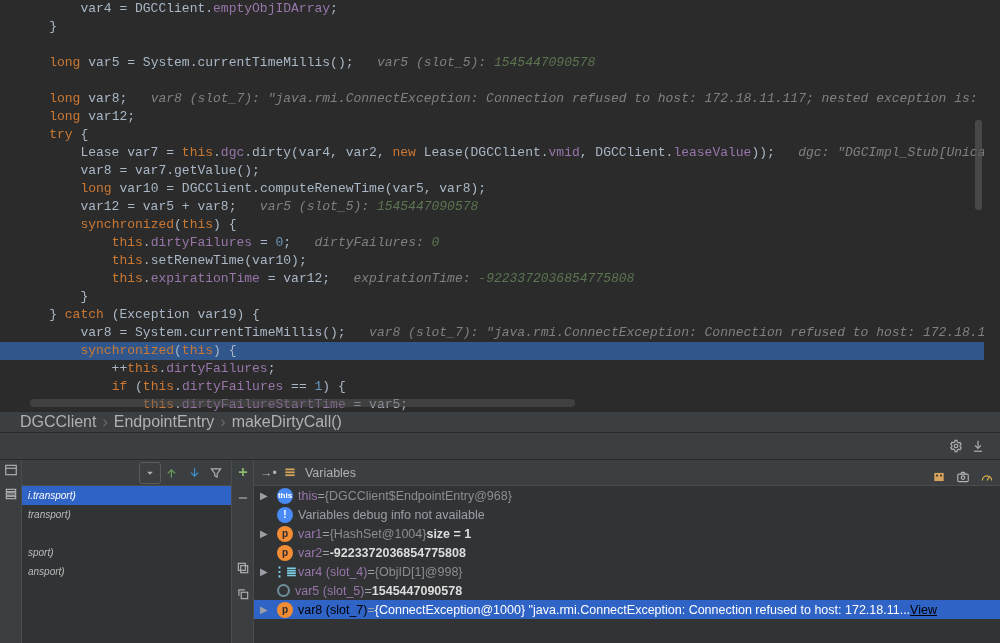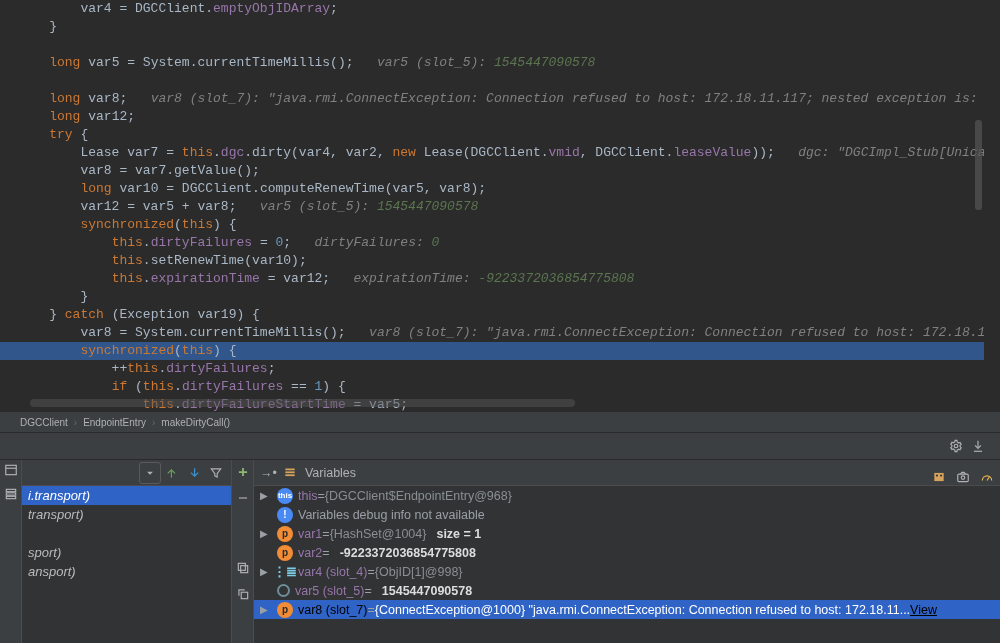--- a/index.html
+++ b/index.html
@@ -72,21 +72,21 @@
   }
 
   
   .breadcrumb {
     position: absolute; left: 0; right: 0; top: 411px; height: 22px;
     background: var(--bg-panel);
     border-top: 1px solid #2a2a2a;
     border-bottom: 1px solid #2a2a2a;
     display: flex; align-items: center; padding-left: 20px;
     font-family: "Segoe UI", "Helvetica Neue", sans-serif;
-    font-size: 10px; color: var(--fg-grey);
+    font-size: 16px; color: var(--fg-grey);
   }
   .breadcrumb .sep { margin: 0 6px; color: #6a6a6a; }
 
   
   .debug-toolbar {
     position: absolute; left:0; right:0; top:433px; height:27px;
     background: var(--bg-panel);
     border-bottom:1px solid #2a2a2a;
   }
   .debug-toolbar .right-icons {
@@ -121,21 +121,21 @@
     display:flex; align-items:center; justify-content:space-between;
     padding:0 4px; border-bottom:1px solid #4c4c4c;
   }
   .frames-header .spacer{flex:1}
   .frames-header .btn{width:22px;height:22px;display:flex;align-items:center;justify-content:center;color:var(--icon-grey);}
   .frames-header .dd {
     width:22px;height:22px;border:1px solid #5a5a5a;border-radius:3px;
     display:flex;align-items:center;justify-content:center;color:var(--icon-grey);
     background:var(--bg-panel);
   }
-  .frames-list { flex:1; overflow:hidden; font-family:"Segoe UI","Helvetica Neue",sans-serif; font-size:13px;}
+  .frames-list { flex:1; overflow:hidden; font-family:"Segoe UI","Helvetica Neue",sans-serif; font-size:10px;}
   .frame-item {
     height:19px; line-height:19px; padding:0 6px; color:#bbbbbb; font-style:italic;
     white-space:nowrap; overflow:hidden;
   }
   .frame-item.sel { background: var(--bg-highlight); color:#fff; }
 
   
   .vars {
     flex:1; display:flex; background:var(--bg-panel-dark);
   }
@@ -164,21 +164,21 @@
          font-size:10px;font-weight:bold;color:#222;margin:0 5px;}
   .pill.p{background:var(--pill-p); color:#2b2b2b;}
   .pill.this{background:var(--pill-this); font-size:8px; color:#fff;}
   .pill.m{background:transparent;color:var(--pill-m);font-size:13px;}
   .pill.circ{background:transparent;border:2px solid var(--pill-circ);width:13px;height:13px;}
   .pill.excl{background:#4a8af4;color:#fff;font-weight:bold;}
   .vname{color:var(--fg-field);}
   .vname.sel{color:#000000;}
   .vval{color:#9aa0a6;}
   .vval.type{color:#8a8f92;}
-  .vval.bold{color:#ddd;font-weight:600;margin-left:10px;}
+  .vval.bold{color:#ddd;font-weight:600;}
   .thumbstrip{
     position:absolute;right:4px;top:468px;display:flex;gap:6px;
   }
   .thumbstrip span{width:18px;height:18px;display:flex;align-items:center;justify-content:center;}
 </style>
 </head>
 <body>
 
 <div class="editor">
   <div class="code" id="code-container"><span class="ln"><span class="id">        var4 = DGCClient.</span><span class="fld">emptyObjIDArray</span><span class="id">;</span></span><span class="ln"><span class="id">    }</span></span><span class="ln"><span class="id"></span></span><span class="ln"><span class="id">    </span><span class="kw">long </span><span class="id">var5 = System.</span><span class="mth">currentTimeMillis</span><span class="id">();</span><span class="cm">   var5 (slot_5): </span><span class="cmv">1545447090578</span></span><span class="ln"><span class="id"></span></span><span class="ln"><span class="id">    </span><span class="kw">long </span><span class="id">var8;</span><span class="cm">   var8 (slot_7): "java.rmi.ConnectException: Connection refused to host: 172.18.11.117; nested exception is: \n\tjava.net.Connecti</span></span><span class="ln"><span class="id">    </span><span class="kw">long </span><span class="id">var12;</span></span><span class="ln"><span class="id">    </span><span class="kw">try </span><span class="id">{</span></span><span class="ln"><span class="id">        Lease var7 = </span><span class="kw">this</span><span class="id">.</span><span class="fld">dgc</span><span class="id">.dirty(var4, var2, </span><span class="kw">new </span><span class="id">Lease(DGCClient.</span><span class="fld">vmid</span><span class="id">, DGCClient.</span><span class="fld">leaseValue</span><span class="id">));</span><span class="cm">   dgc: "DGCImpl_Stub[UnicastRef [liveRef: [end</span></span><span class="ln"><span class="id">        var8 = var7.getValue();</span></span><span class="ln"><span class="id">        </span><span class="kw">long </span><span class="id">var10 = DGCClient.</span><span class="mth">computeRenewTime</span><span class="id">(var5, var8);</span></span><span class="ln"><span class="id">        var12 = var5 + var8;</span><span class="cm">   var5 (slot_5): </span><span class="cmv">1545447090578</span></span><span class="ln"><span class="id">        </span><span class="kw">synchronized</span><span class="id">(</span><span class="kw">this</span><span class="id">) {</span></span><span class="ln"><span class="id">            </span><span class="kw">this</span><span class="id">.</span><span class="fld">dirtyFailures</span><span class="id"> = </span><span class="num">0</span><span class="id">;</span><span class="cm">   dirtyFailures: </span><span class="cmv">0</span></span><span class="ln"><span class="id">            </span><span class="kw">this</span><span class="id">.</span><span class="mth">setRenewTime</span><span class="id">(var10);</span></span><span class="ln"><span class="id">            </span><span class="kw">this</span><span class="id">.</span><span class="fld">expirationTime</span><span class="id"> = var12;</span><span class="cm">   expirationTime: </span><span class="cmv">-9223372036854775808</span></span><span class="ln"><span class="id">        }</span></span><span class="ln"><span class="id">    } </span><span class="kw">catch </span><span class="id">(Exception var19) {</span></span><span class="ln"><span class="id">        var8 = System.</span><span class="mth">currentTimeMillis</span><span class="id">();</span><span class="cm">   var8 (slot_7): "java.rmi.ConnectException: Connection refused to host: 172.18.11.117; nested except</span></span><span class="ln hl"><span class="id">        </span><span class="kw">synchronized</span><span class="id">(</span><span class="kw">this</span><span class="id">) {</span></span><span class="ln"><span class="id">            ++</span><span class="kw">this</span><span class="id">.</span><span class="fld">dirtyFailures</span><span class="id">;</span></span><span class="ln"><span class="id">            </span><span class="kw">if </span><span class="id">(</span><span class="kw">this</span><span class="id">.</span><span class="fld">dirtyFailures</span><span class="id"> == </span><span class="num">1</span><span class="id">) {</span></span><span class="ln"><span class="id">                </span><span class="kw">this</span><span class="id">.</span><span class="fld">dirtyFailureStartTime</span><span class="id"> = var5;</span></span></div>

